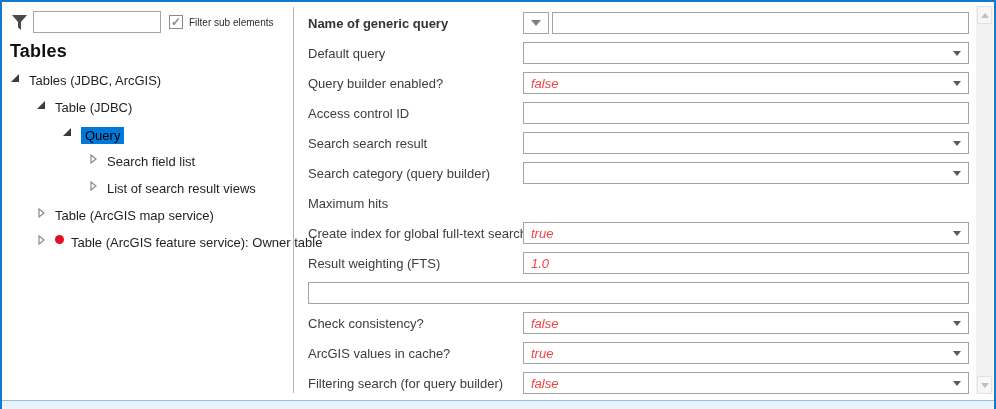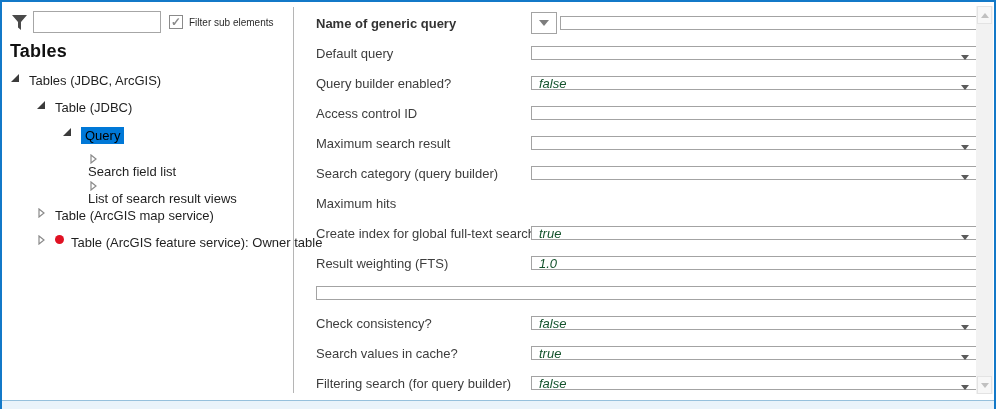--- a/index.html
+++ b/index.html
@@ -19,37 +19,37 @@
   .cb{
     width:14px;height:14px;box-sizing:border-box;border:1px solid #8a8a8a;background:#fff;
     margin:0 6px 0 8px;flex:none;display:flex;align-items:center;justify-content:center;
     font-size:12px;font-weight:bold;color:#8a8a8a;line-height:12px;cursor:default;
   }
   .cb-label{font-size:10px;color:#2b2b2b;white-space:nowrap;}
   .panel-title{font-size:18px;font-weight:700;color:#101010;margin-top:7px;letter-spacing:0.2px;}
   
   .tree{margin-top:11px;}
   .tree-row{display:flex;align-items:flex-start;height:18px;margin-bottom:9px;cursor:default;}
-  .lvl1{padding-left:0;} .lvl2{padding-left:26px;} .lvl3{padding-left:52px;} .lvl4{padding-left:78px;flex-direction:column;}
+  .lvl1{padding-left:0;} .lvl2{padding-left:26px;} .lvl3{padding-left:52px;} .lvl4{padding-left:78px;}
   .expander{width:10px;height:10px;margin-right:9px;flex:none;}
   .tree-label{font-size:13px;color:#1f1f1f;white-space:nowrap;}
   .tree-row.selected .tree-label{background:#0078d7;color:#000000;padding:1px 4px;}
   .dot{width:9px;height:9px;border-radius:50%;background:#e01123;margin-right:7px;flex:none;}
   
   .divider{position:absolute;left:291px;top:5px;bottom:16px;width:1px;background:#b5b5b5;}
   
-  .right-panel{position:absolute;left:300px;top:0;width:681px;padding-top:6px;box-sizing:border-box;}
+  .right-panel{position:absolute;left:292px;top:0;width:681px;padding-top:6px;box-sizing:border-box;}
   .form-row{display:flex;align-items:center;height:30px;padding-left:14px;}
   .f-label{width:215px;flex:none;font-size:13px;color:#3d3d3d;white-space:nowrap;}
   .f-label.bold{font-weight:700;color:#333;}
   .excl{color:#d11422;margin-left:4px;}
   .control{flex:1;display:flex;align-items:center;margin-right:6px;position:relative;}
   .f-input{
-    flex:1;height:14px;box-sizing:border-box;border:1px solid #a3a3a3;background:#fff;
-    padding:0 7px;font:italic 13px "Liberation Sans",sans-serif;color:#14532d;outline:none;min-width:0;
+    flex:1;height:22px;box-sizing:border-box;border:1px solid #a3a3a3;background:#fff;
+    padding:0 7px;font:italic 13px "Liberation Sans",sans-serif;color:#ef4444;outline:none;min-width:0;
   }
   .combo{flex:1;position:relative;display:flex;}
   .combo .f-input{padding-right:20px;}
   .combo-arrow{
     position:absolute;right:8px;top:9px;width:0;height:0;
     border-left:4px solid transparent;border-right:4px solid transparent;border-top:5px solid #5a5a5a;
   }
   .drop-btn{
     width:26px;height:22px;box-sizing:border-box;border:1px solid #a3a3a3;background:#fff;
     margin-right:3px;flex:none;display:flex;align-items:center;justify-content:center;cursor:default;
@@ -182,21 +182,21 @@
       <div class="f-label">
         <span>Access control ID</span>
       </div>
       <div class="control">
         <input class="f-input" type="text" value="" style="">
       </div>
     </div>
 
     <div class="form-row">
       <div class="f-label">
-        <span>Maximum search result</span>
+        <span>Search search result</span>
       </div>
       <div class="control">
         <span class="combo">
           <input class="f-input" type="text" value="" style="">
           <span class="combo-arrow"></span>
         </span>
       </div>
     </div>
 
     <div class="form-row">
@@ -251,21 +251,21 @@
       <div class="control">
         <span class="combo">
           <input class="f-input" type="text" value="false" style="">
           <span class="combo-arrow"></span>
         </span>
       </div>
     </div>
 
     <div class="form-row">
       <div class="f-label">
-        <span>Search values in cache?</span>
+        <span>ArcGIS values in cache?</span>
       </div>
       <div class="control">
         <span class="combo">
           <input class="f-input" type="text" value="true" style="">
           <span class="combo-arrow"></span>
         </span>
       </div>
     </div>
 
     <div class="form-row">

